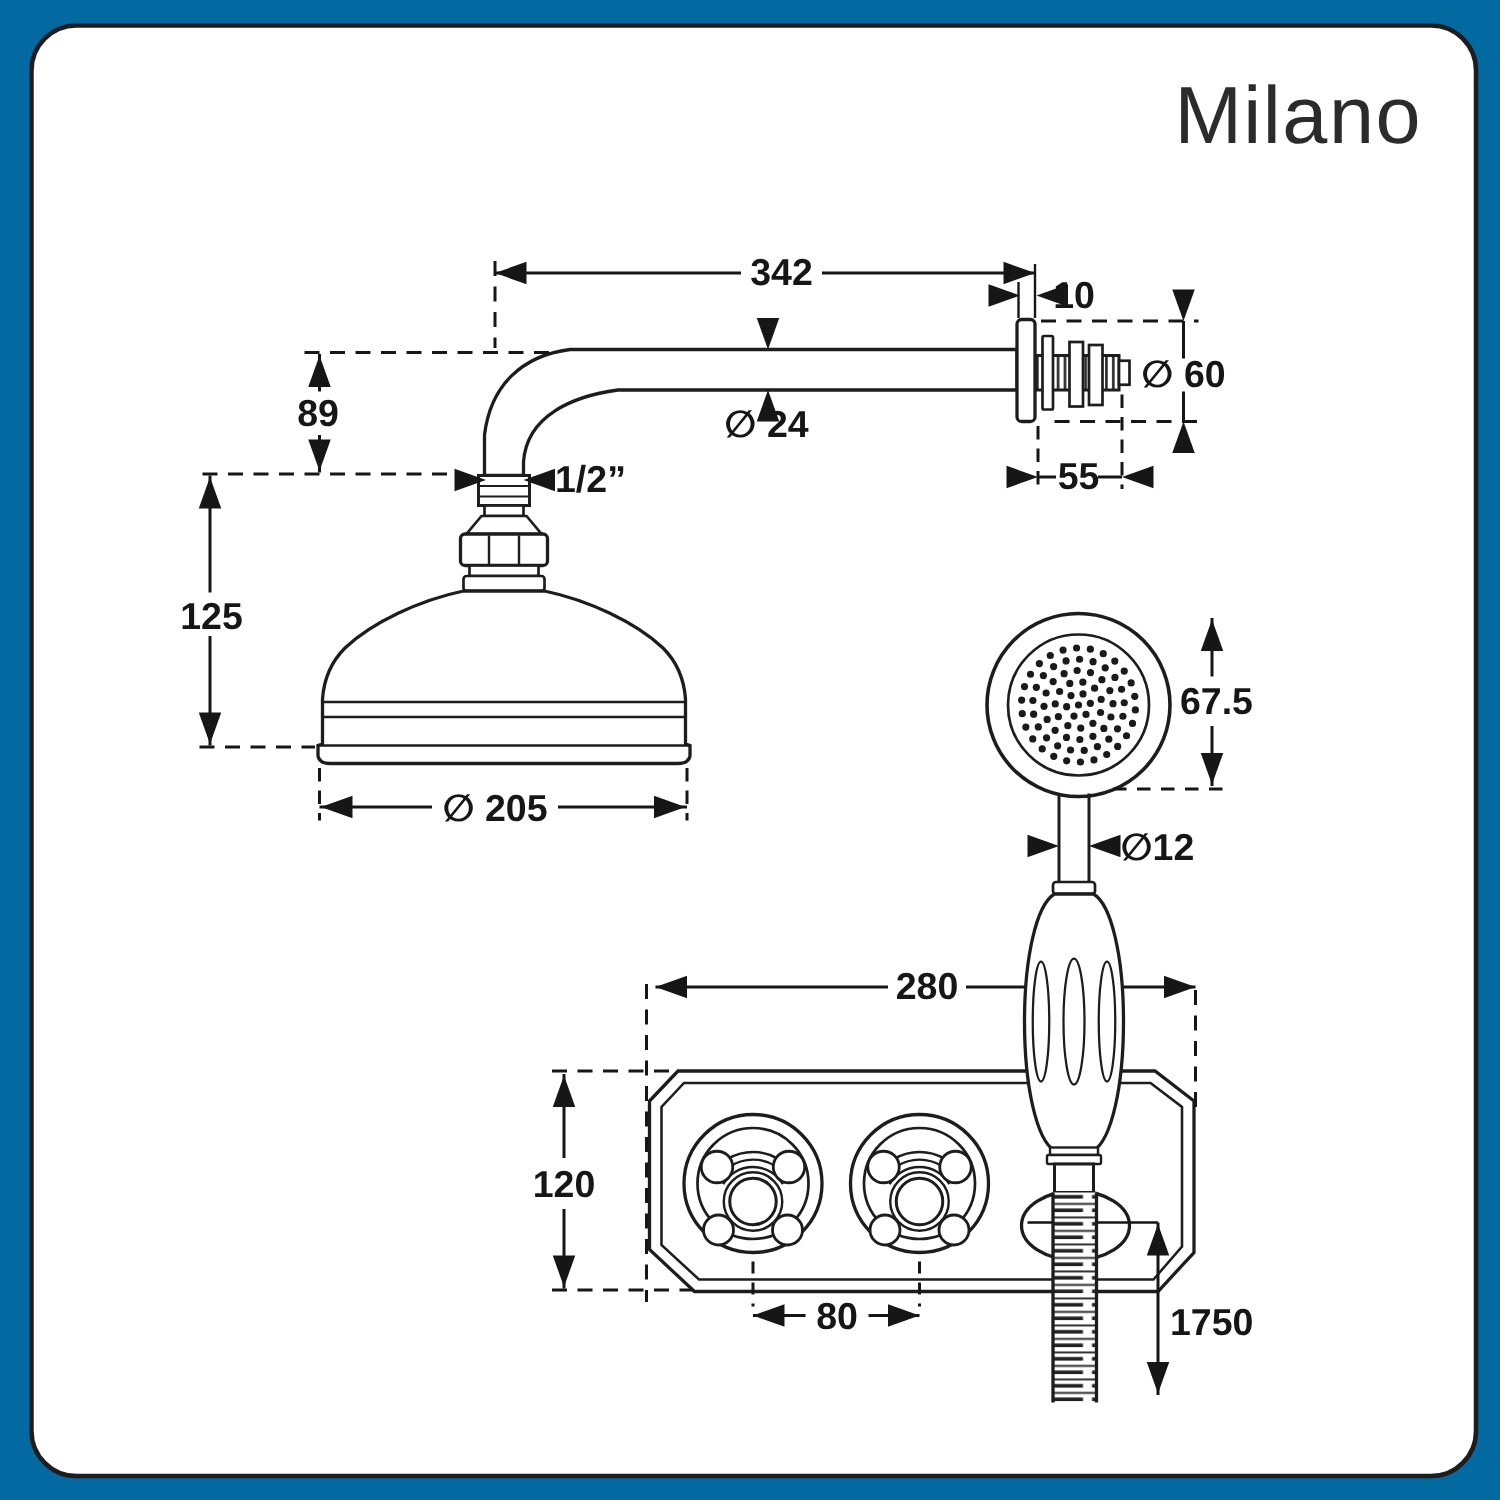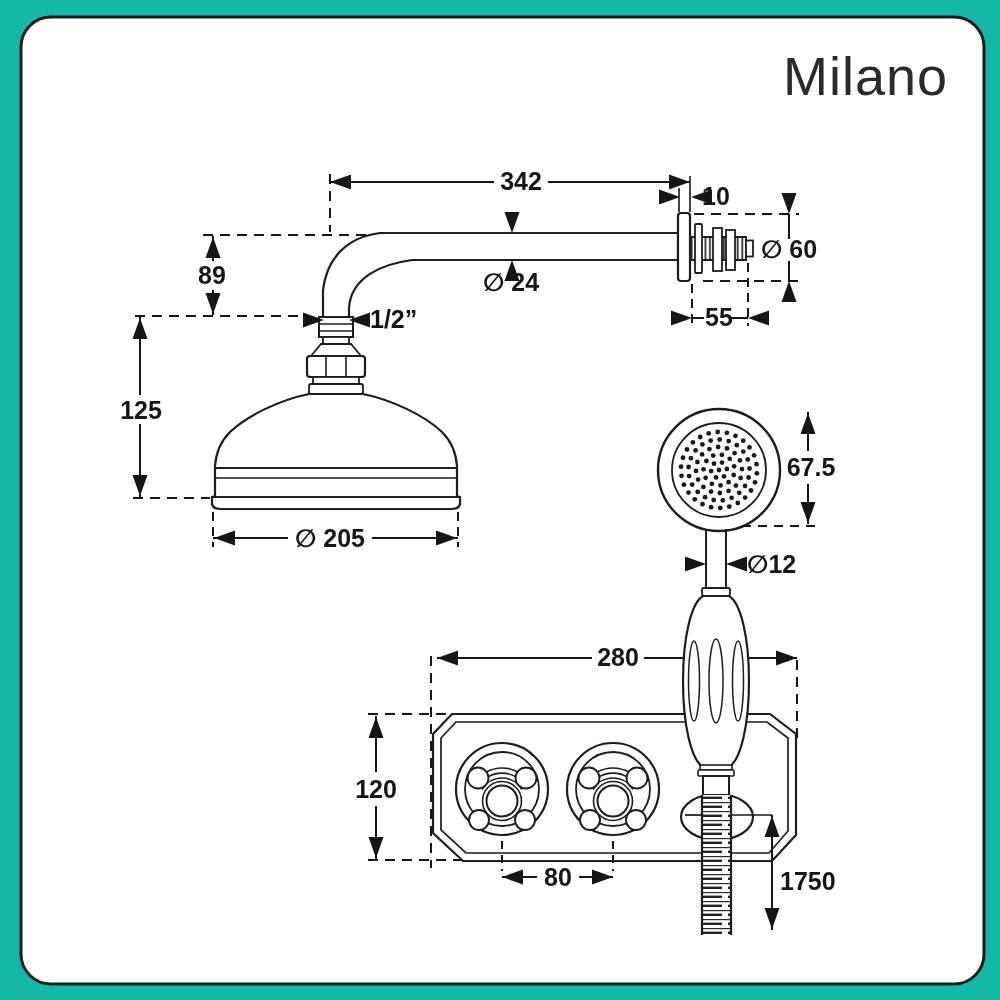--- a/index.html
+++ b/index.html
@@ -1,16 +1,16 @@
 <!DOCTYPE html>
 <html><head>
 <meta charset="utf-8">
 <style>
   html,body{margin:0;padding:0;background:#fff;}
-  .page{position:relative;width:1000px;height:1000px;background:#14b8a6;
+  .page{position:relative;width:1000px;height:1000px;background:#0369a1;
         font-family:"Liberation Sans","DejaVu Sans",sans-serif;}
   svg{position:absolute;left:0;top:0;}
   text{fill:#161616;}
   .dimtxt{font-size:25px;font-weight:600;font-family:"Liberation Sans","DejaVu Sans",sans-serif;}
   .brandtxt{font-size:54px;font-weight:300;letter-spacing:1px;fill:#2b2b2b;
             font-family:"Liberation Sans","DejaVu Sans",sans-serif;}
 </style>
 </head>
 <body>
 

